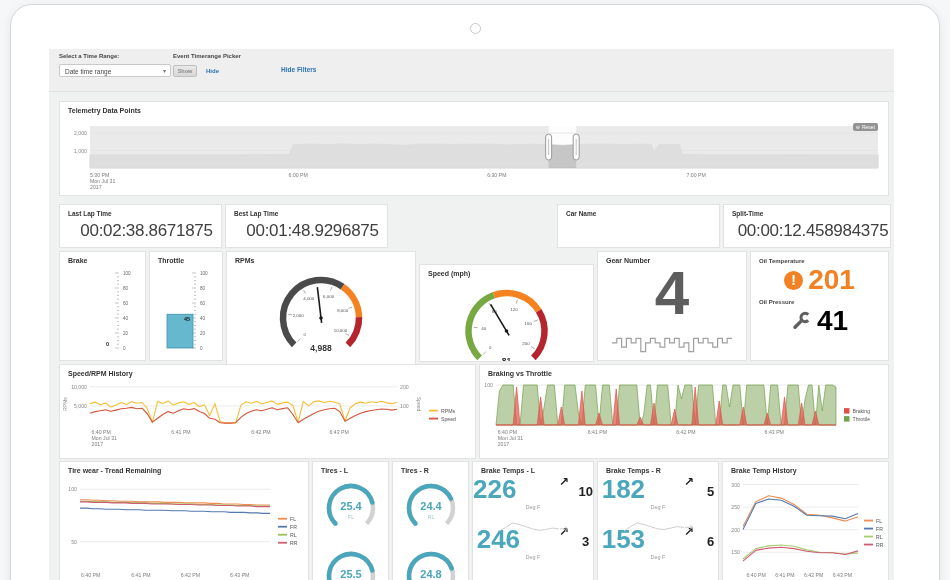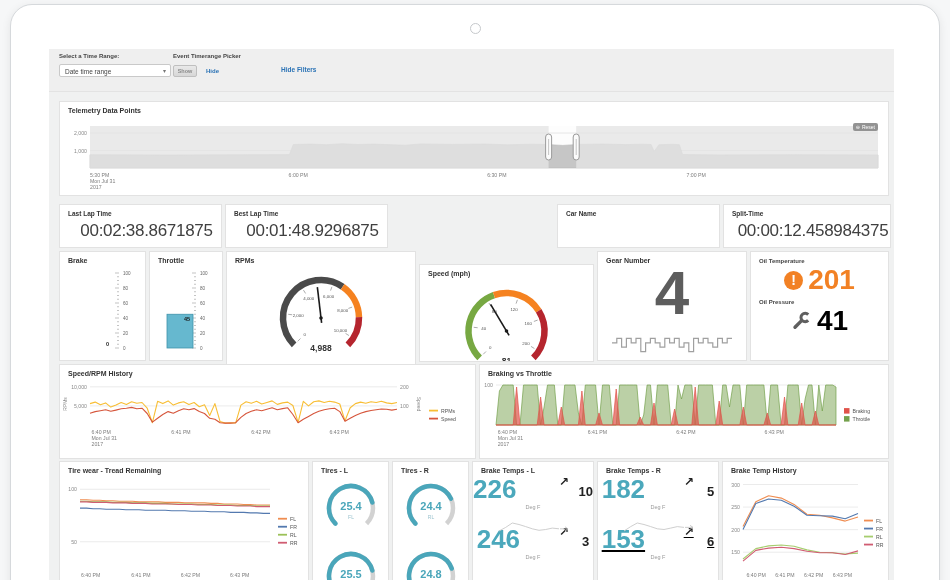--- a/index.html
+++ b/index.html
@@ -377,21 +377,21 @@
           <div class="btarrow">↗</div>
           <div class="btdelta">5</div>
         </div>
       </div>
       <div class="btunit">Deg F</div>
       <div class="chart" style="left:26px;top:58px;width:70px;height:14px;"><svg width="70" height="14">
             <polyline points="0.0,11.0 6.7,6.6 13.3,3.0 20.0,4.5 26.7,6.6 33.3,8.8 40.0,9.5 46.7,8.1 53.3,6.6 60.0,7.4" fill="none" stroke="#cfcfcf" stroke-width="1"></polyline>
             <line x1="61" y1="7.363636363636363" x2="69" y2="7.363636363636363" stroke="#bdbdbd" stroke-width="0.8"></line>
             <path d="M66,5.363636363636363 L69,7.363636363636363 L66,9.363636363636363" fill="none" stroke="#bdbdbd" stroke-width="0.8"></path>
           </svg></div>
-      <div class="btrow" style="margin-top:16px;text-decoration:underline;">
+      <div class="btrow" style="margin-top:16px;">
         <div class="btval">153</div>
         <div class="btarrowcol">
           <div class="btarrow">↗</div>
           <div class="btdelta">6</div>
         </div>
       </div>
       <div class="btunit">Deg F</div>
     </div>
 
     <div class="panel" style="left:673px;top:415px;width:167px;height:124px;">

